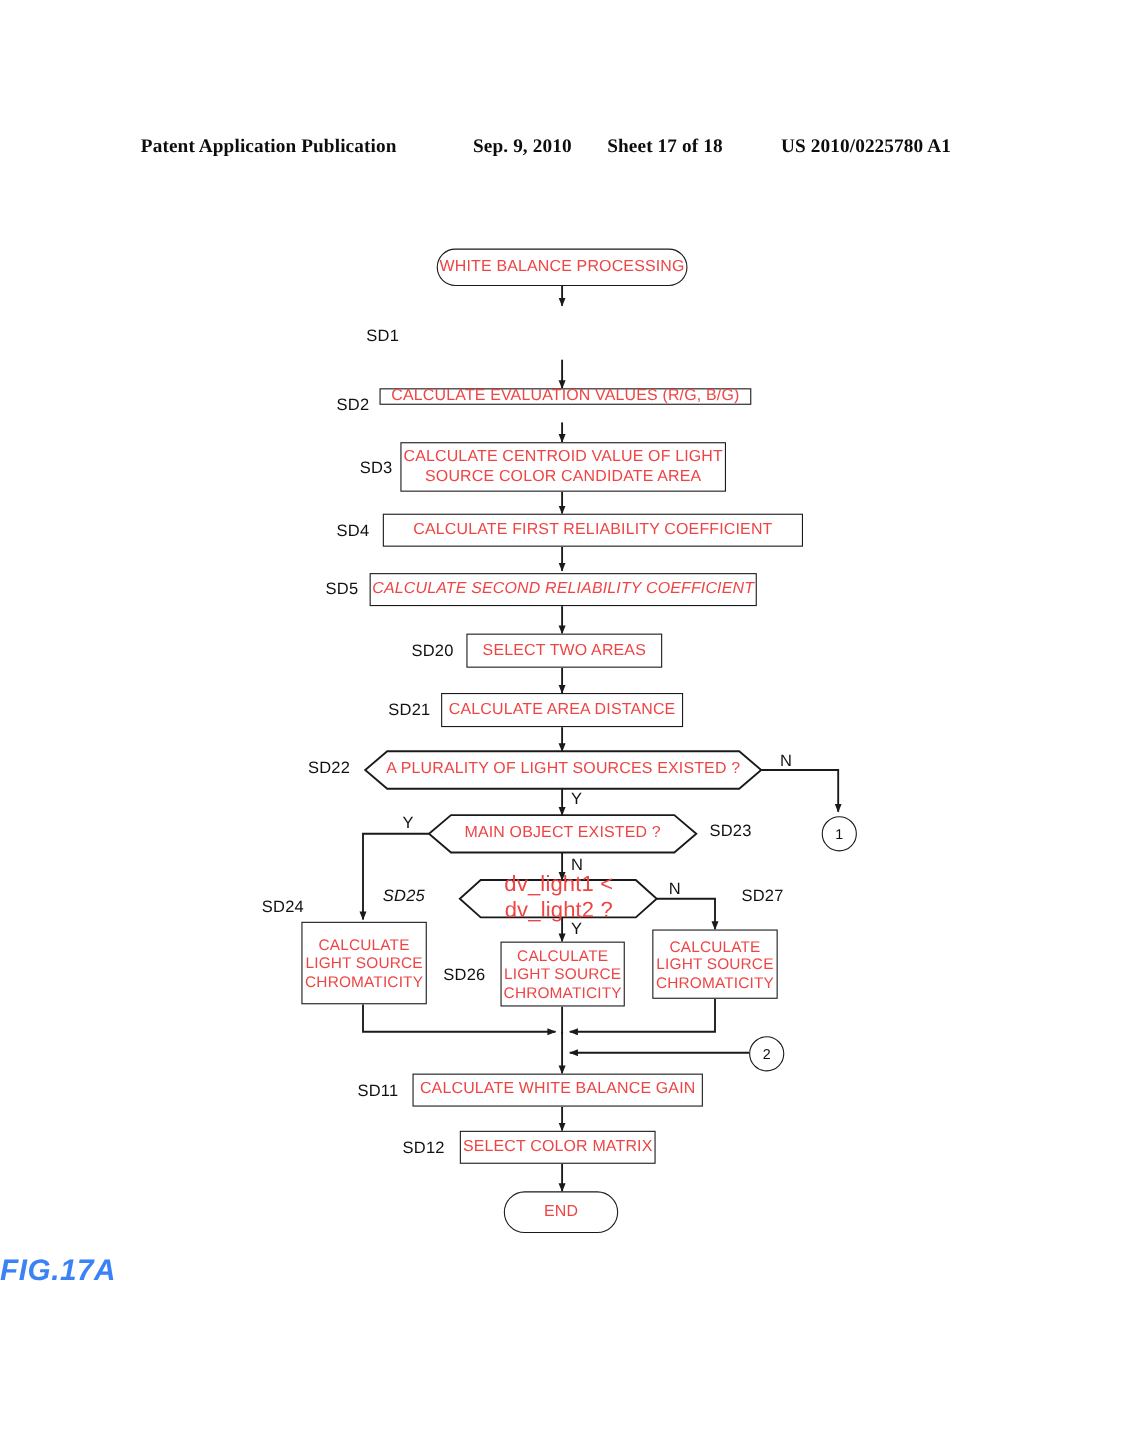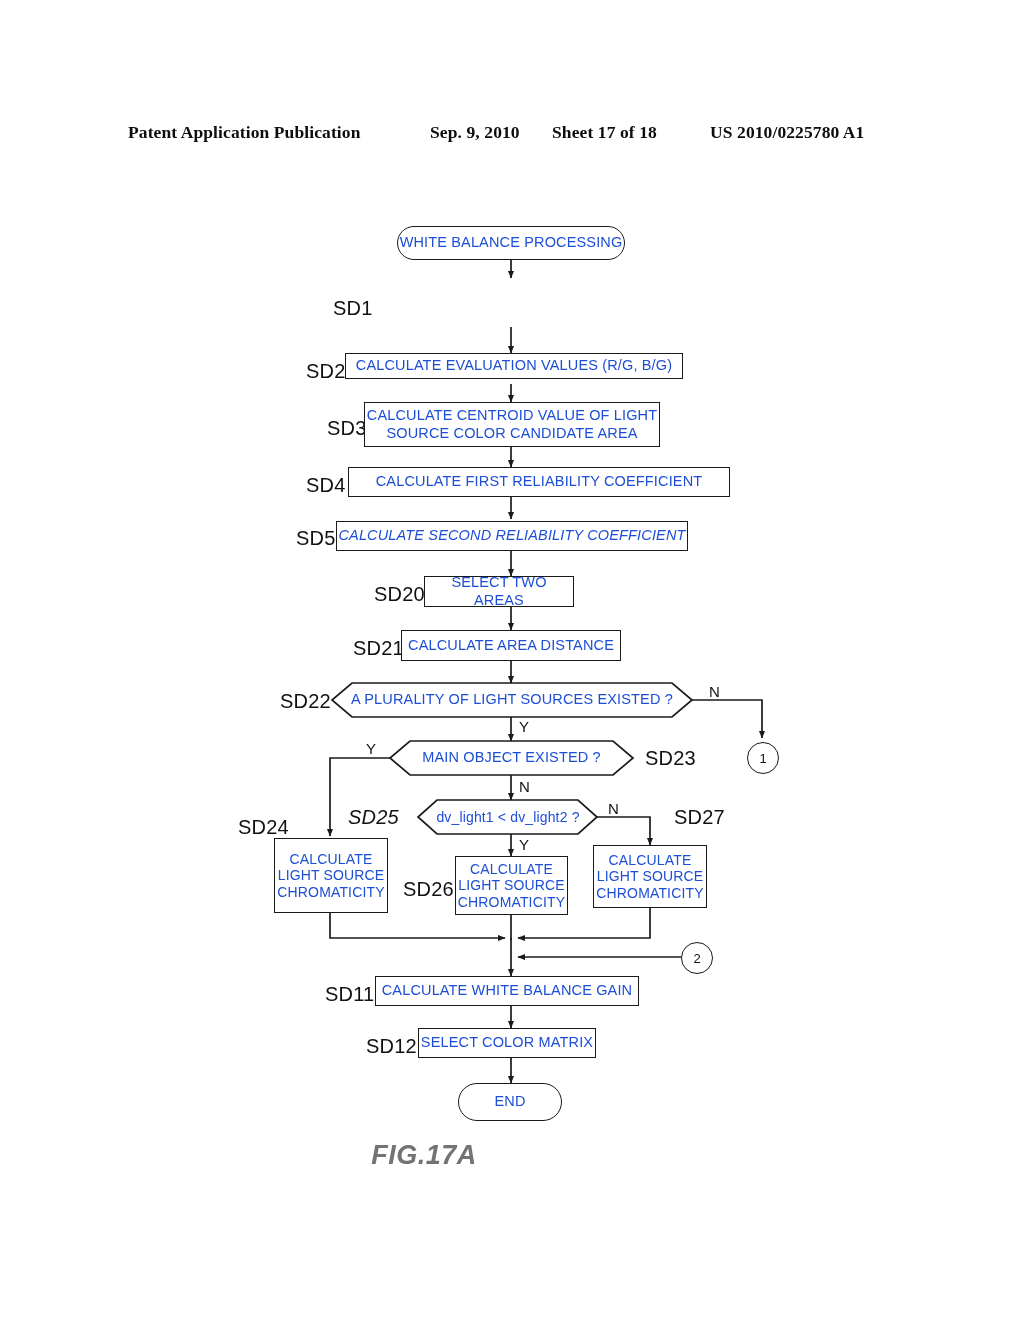--- a/index.html
+++ b/index.html
@@ -52,21 +52,21 @@
   #chart svg { display: block; }
 
   
   .node {
     position: absolute;
     box-sizing: border-box;
     display: flex;
     align-items: center;
     justify-content: center;
     text-align: center;
-    color: #1d4ed8;
+    color: #ef4444;
     font-family: "Liberation Sans", sans-serif;
     font-size: 14.5px;
     line-height: 1.18;
     letter-spacing: 0.15px;
     white-space: pre-line;
   }
   .proc {
     border: 1.6px solid #1a1a1a;
     background: #ffffff;
   }
@@ -89,44 +89,44 @@
     display: flex;
     align-items: center;
     justify-content: center;
     font-size: 13px;
     color: #111;
     font-family: "Liberation Sans", sans-serif;
   }
   .steplabel {
     position: absolute;
     font-family: "Liberation Sans", sans-serif;
-    font-size: 20px;
+    font-size: 15px;
     color: #111111;
     white-space: nowrap;
     letter-spacing: 0.2px;
   }
   .branchlabel {
     position: absolute;
     font-family: "Liberation Sans", sans-serif;
     font-size: 15px;
     color: #111111;
     white-space: nowrap;
   }
   #figcaption {
     position: absolute;
     left: 0;
     top: 1140px;
     width: 848px;
-    text-align: center;
+    text-align: left;
     font-family: "Liberation Sans", sans-serif;
     font-style: italic;
     font-weight: bold;
     font-size: 27px;
     letter-spacing: 0.5px;
-    color: #737373;
+    color: #3b82f6;
   }
 </style>
 </head>
 <body>
 
 <div id="page">
 
   <div id="header">
     <span class="h-item" id="h-pub">Patent Application Publication</span>
     <span class="h-item" id="h-date">Sep. 9, 2010</span>
@@ -194,42 +194,42 @@
       </g>
     </svg>
 
     <div class="node term" style="left:397px; top:226px; width:228px; height:34px;">
       <span>WHITE BALANCE PROCESSING</span>
     </div>
 
     <div class="steplabel" style="left:333px; top:297px;">SD1</div>
 
     <div class="steplabel" style="left:306px; top:360px;">SD2</div>
-    <div class="node proc" style="left:345px; top:353px; width:338px; height:26px;">
+    <div class="node proc" style="left:345px; top:353px; width:338px; height:15px;">
       <span>CALCULATE EVALUATION VALUES (R/G, B/G)</span>
     </div>
 
     <div class="steplabel" style="left:327px; top:417px;">SD3</div>
     <div class="node proc" style="left:364px; top:402px; width:296px; height:45px;">
       <span>CALCULATE CENTROID VALUE OF LIGHT
 SOURCE COLOR CANDIDATE AREA</span>
     </div>
 
     <div class="steplabel" style="left:306px; top:474px;">SD4</div>
     <div class="node proc" style="left:348px; top:467px; width:382px; height:30px;">
       <span>CALCULATE FIRST RELIABILITY COEFFICIENT</span>
     </div>
 
     <div class="steplabel" style="left:296px; top:527px;">SD5</div>
     <div class="node proc" style="left:336px; top:521px; width:352px; height:30px;font-style:italic;">
       <span>CALCULATE SECOND RELIABILITY COEFFICIENT</span>
     </div>
 
     <div class="steplabel" style="left:374px; top:583px;">SD20</div>
-    <div class="node proc" style="left:424px; top:576px; width:150px; height:31px;">
+    <div class="node proc" style="left:424px; top:576px; width:178px; height:31px;">
       <span>SELECT TWO AREAS</span>
     </div>
 
     <div class="steplabel" style="left:353px; top:637px;">SD21</div>
     <div class="node proc" style="left:401px; top:630px; width:220px; height:31px;">
       <span>CALCULATE AREA DISTANCE</span>
     </div>
 
     <div class="steplabel" style="left:280px; top:690px;">SD22</div>
     <div class="node hexlabel" style="left:342px; top:685px; width:340px; height:30px;">
@@ -243,21 +243,21 @@
     </div>
 
     <div class="steplabel" style="left:645px; top:747px;">SD23</div>
     <div class="node hexlabel" style="left:400px; top:743px; width:223px; height:30px;">
       <span>MAIN OBJECT EXISTED ?</span>
     </div>
     <div class="branchlabel" style="left:366px; top:740px;">Y</div>
     <div class="branchlabel" style="left:519px; top:778px;">N</div>
 
     <div class="steplabel" style="left:348px; top:806px;font-style:italic;">SD25</div>
-    <div class="node hexlabel" style="left:428px; top:803px; width:160px; height:28px; font-size:14px;">
+    <div class="node hexlabel" style="left:428px; top:803px; width:160px; height:28px; font-size:20px;">
       <span>dv_light1 &lt; dv_light2 ?</span>
     </div>
     <div class="branchlabel" style="left:608px; top:800px;">N</div>
     <div class="branchlabel" style="left:519px; top:836px;">Y</div>
 
     <div class="steplabel" style="left:238px; top:816px;">SD24</div>
     <div class="node proc" style="left:274px; top:838px; width:114px; height:75px; font-size:14px;">
       <span>CALCULATE
 LIGHT SOURCE
 CHROMATICITY</span>

